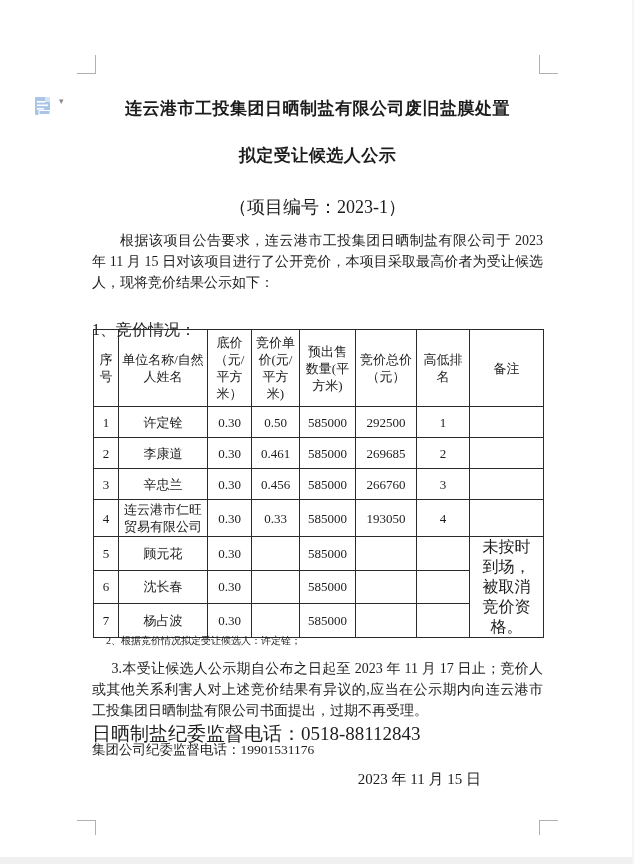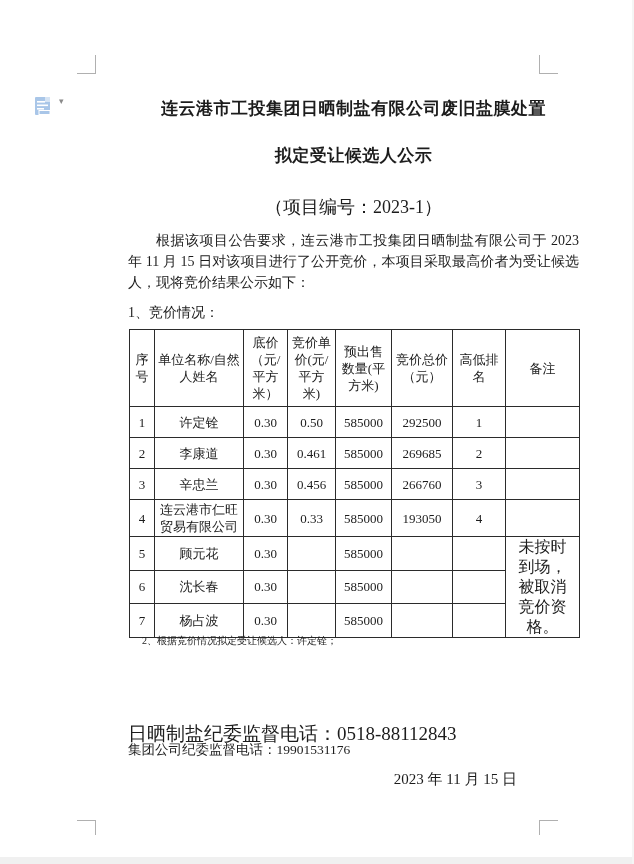--- a/index.html
+++ b/index.html
@@ -22,27 +22,27 @@
   .crop{position:absolute;}
   .crop.tl{left:77px;top:55px;width:18px;height:18px;border-right:1px solid var(--crop-mark);border-bottom:1px solid var(--crop-mark);}
   .crop.tr{left:539px;top:55px;width:18px;height:18px;border-left:1px solid var(--crop-mark);border-bottom:1px solid var(--crop-mark);}
   .crop.bl{left:77px;top:820px;width:18px;height:14px;border-right:1px solid var(--crop-mark);border-top:1px solid var(--crop-mark);}
   .crop.br{left:539px;top:820px;width:18px;height:14px;border-left:1px solid var(--crop-mark);border-top:1px solid var(--crop-mark);}
   
   .paste-btn{position:absolute;left:33px;top:95px;width:36px;height:24px;cursor:pointer;}
   .paste-btn svg{position:absolute;left:0;top:0;}
   .paste-btn .arrow{position:absolute;left:26px;top:1px;font-size:9px;color:#8a8a8a;line-height:10px;}
   
-  .content{position:absolute;left:92px;top:0;width:451px;height:760px;margin-left:36px;}
+  .content{position:absolute;left:92px;top:0;width:451px;height:760px;}
   .content > *{position:absolute;left:0;right:0;margin:0;}
   .t1{top:97px;text-align:center;font-size:17px;font-weight:bold;letter-spacing:.5px;}
   .t2{top:144px;text-align:center;font-size:17px;font-weight:bold;letter-spacing:.5px;}
   .proj{top:195px;text-align:center;font-size:18px;font-weight:normal;}
   .intro{top:230px;font-size:14px;line-height:21px;text-indent:2em;text-align:justify;}
-  .sec{top:304px;font-size:14px;}
+  .sec{top:320px;font-size:16px;}
   .bid-table{top:329px;left:1px;right:auto;width:450px;border-collapse:collapse;table-layout:fixed;}
   .bid-table th,.bid-table td{
     border:1px solid var(--table-border);
     font-size:13px;font-weight:normal;text-align:center;vertical-align:middle;
     padding:1px 3px;line-height:17px;word-break:break-all;overflow:hidden;
   }
   .bid-table thead th{height:74px;}
   .bid-table tbody td{height:28px;}
   .bid-table td.remark{padding:0 6px;line-height:20px;font-size:16px;}
   .para2{top:634px;font-size:10px;text-indent:1.4em;}
@@ -175,20 +175,21 @@
             <td>0.30</td>
             <td></td>
             <td>585000</td>
             <td></td>
             <td></td>
           </tr>
         </tbody>
     </table>
 
     <p class="para2">2、根据竞价情况拟定受让候选人：许定铨；</p>
+    <p class="para3">3.本受让候选人公示期自公布之日起至 2023 年 11 月 17 日止；竞价人或其他关系利害人对上述竞价结果有异议的,应当在公示期内向连云港市工投集团日晒制盐有限公司书面提出，过期不再受理。</p>
     <p class="phone1">日晒制盐纪委监督电话：0518-88112843</p>
     <p class="phone2">集团公司纪委监督电话：19901531176</p>
 
     <div class="sig">
       <div class="sig-inner">
         <div class="sig-date">2023 年 11 月 15 日</div>
       </div>
     </div>
   </div>
 

